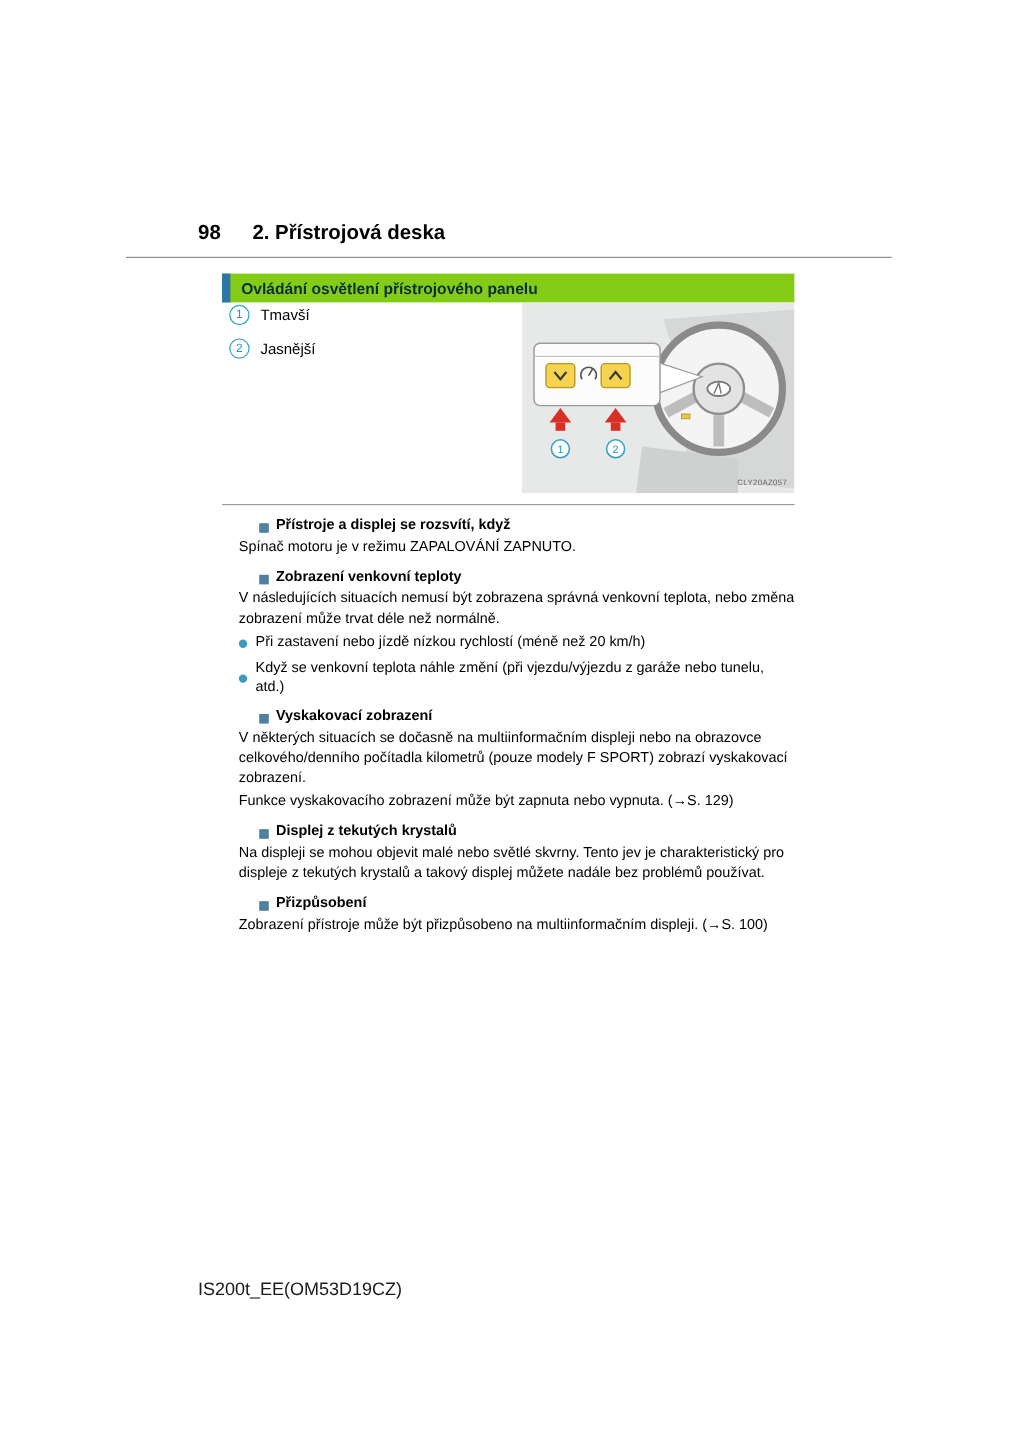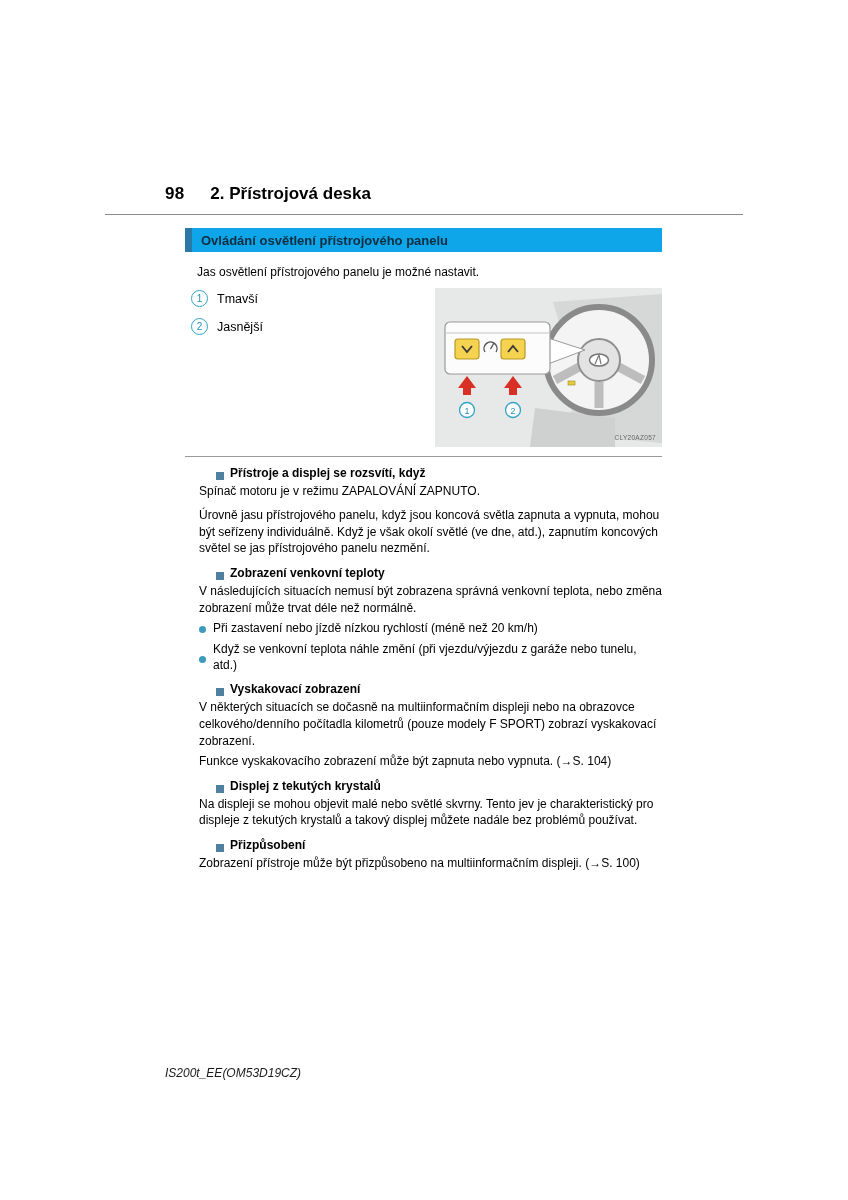--- a/index.html
+++ b/index.html
@@ -7,21 +7,21 @@
     position:relative; width:848px; height:1092px; background:#ffffff;
     font-family:"Liberation Sans", sans-serif; color:#000; overflow:hidden;
   }
   .header { position:absolute; left:165px; top:184px; display:flex; align-items:baseline; gap:26px; }
   .page-num { font-size:17px; font-weight:bold; letter-spacing:.2px; }
   .chapter { font-size:17px; font-weight:bold; }
   .header-rule { position:absolute; left:105px; width:638px; top:214px; height:1px; background:#8c8c8c; }
 
   .content { position:absolute; left:185px; top:228px; width:477px; }
 
-  .title-bar { display:flex; align-items:stretch; background:#0ea5e9; }
+  .title-bar { display:flex; align-items:stretch; background:#84cc16; }
   .title-accent { width:7px; background:#2b77a5; flex:none; }
   .title-text { padding:5px 8px 4px 9px; font-size:13px; font-weight:bold; color:#0d2e40; }
 
   .intro { margin:13px 0 9px 12px; font-size:12px; }
 
   .fig-row { display:flex; }
   .num-list { flex:1; padding-left:6px; padding-top:2px; }
   .num-item { display:flex; align-items:center; gap:9px; margin-bottom:11px; font-size:12.5px; }
   .circ-num {
     width:15px; height:15px; border:1.2px solid #31a3c4; border-radius:50%;
@@ -31,41 +31,40 @@
 
   .divider { height:1px; background:#9a9a9a; margin-top:9px; }
 
   .note { margin-bottom:7px; }
   .note-heading { display:flex; align-items:flex-end; gap:6px; margin:9px 0 3px; font-size:12px; font-weight:bold;padding-left:31px; }
   .sq { width:8px; height:8px; background:#50809f; flex:none; }
   .note-body { margin:0 0 3px 14px; font-size:12px; line-height:1.4; }
   .bullet-item { display:flex; gap:7px; margin:2px 0 5px 14px; font-size:12px; line-height:1.35; align-items:center; }
   .dot { width:7px; height:7px; border-radius:50%; background:#3d9cbe; flex:none; margin-top:4px; }
 
-  .footer { position:absolute; left:165px; top:1066px; font-size:12px; color:#1a1a1a;font-style:italic; }
+  .footer { position:absolute; left:165px; top:1066px; font-size:15px; color:#1a1a1a; }
 </style>
 </head>
 <body>
 
 <div class="page">
 
   <div class="header">
     <span class="page-num">98</span>
     <span class="chapter">2. Přístrojová deska</span>
   </div>
   <div class="header-rule"></div>
 
   <div class="content">
 
     <div class="title-bar">
       <span class="title-accent"></span>
       <span class="title-text">Ovládání osvětlení přístrojového panelu</span>
     </div>
 
-    <p class="intro">Jas osvětlení přístrojového panelu je možné nastavit.</p>
 
     <div class="fig-row">
       <div class="num-list">
         <div class="num-item">
           <span class="circ-num">1</span>
           <span>Tmavší</span>
         </div>
         <div class="num-item">
           <span class="circ-num">2</span>
           <span>Jasnější</span>
@@ -130,21 +129,20 @@
 
     <section class="note">
       <h3 class="note-heading">
         <span class="sq"></span>
         <span>Přístroje a displej se rozsvítí, když</span>
       </h3>
       <p class="note-body">Spínač motoru je v režimu ZAPALOVÁNÍ ZAPNUTO.</p>
     </section>
 
     <section class="note">
-      <p class="note-body">Úrovně jasu přístrojového panelu, když jsou koncová světla zapnuta a vypnuta, mohou být seřízeny individuálně. Když je však okolí světlé (ve dne, atd.), zapnutím koncových světel se jas přístrojového panelu nezmění.</p>
     </section>
 
     <section class="note">
       <h3 class="note-heading">
         <span class="sq"></span>
         <span>Zobrazení venkovní teploty</span>
       </h3>
       <p class="note-body">V následujících situacích nemusí být zobrazena správná venkovní teplota, nebo změna zobrazení může trvat déle než normálně.</p>
       <div class="bullet-item">
         <span class="dot"></span>
@@ -155,21 +153,21 @@
         <span>Když se venkovní teplota náhle změní (při vjezdu/výjezdu z garáže nebo tunelu, atd.)</span>
       </div>
     </section>
 
     <section class="note">
       <h3 class="note-heading">
         <span class="sq"></span>
         <span>Vyskakovací zobrazení</span>
       </h3>
       <p class="note-body">V některých situacích se dočasně na multiinformačním displeji nebo na obrazovce celkového/denního počítadla kilometrů (pouze modely F SPORT) zobrazí vyskakovací zobrazení.</p>
-      <p class="note-body">Funkce vyskakovacího zobrazení může být zapnuta nebo vypnuta. (→S. 104)</p>
+      <p class="note-body">Funkce vyskakovacího zobrazení může být zapnuta nebo vypnuta. (→S. 129)</p>
     </section>
 
     <section class="note">
       <h3 class="note-heading">
         <span class="sq"></span>
         <span>Displej z tekutých krystalů</span>
       </h3>
       <p class="note-body">Na displeji se mohou objevit malé nebo světlé skvrny. Tento jev je charakteristický pro displeje z tekutých krystalů a takový displej můžete nadále bez problémů používat.</p>
     </section>
 

